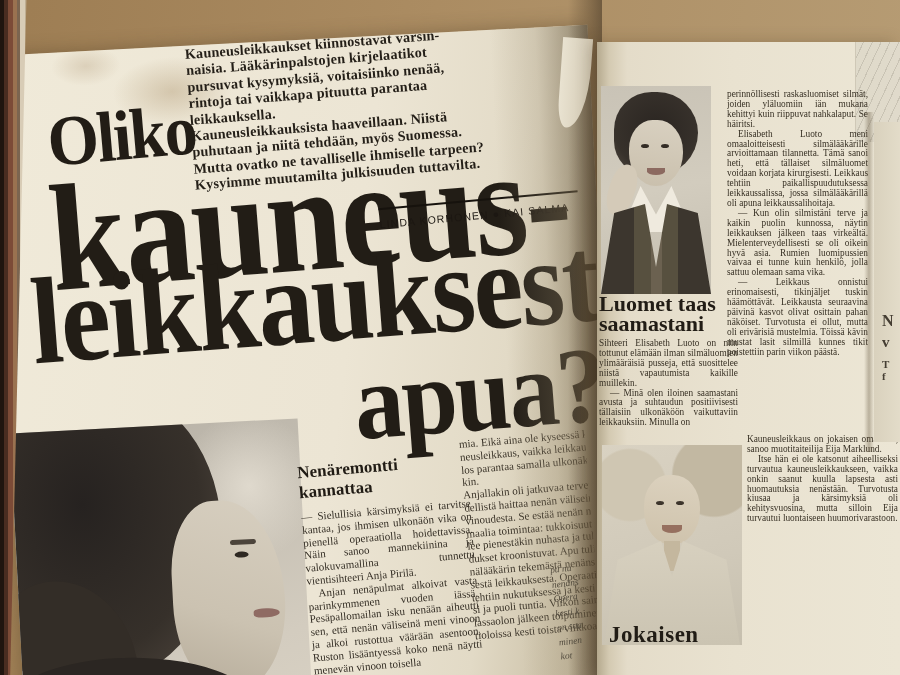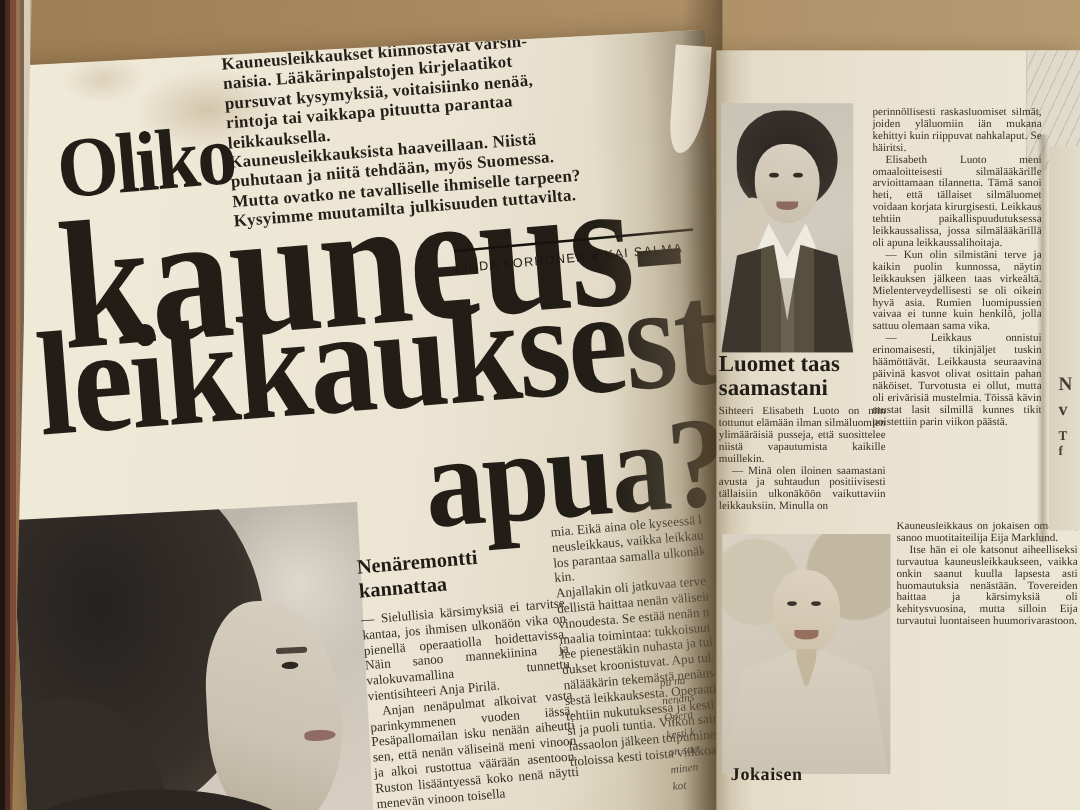--- a/index.html
+++ b/index.html
@@ -77,24 +77,24 @@
   .right-page{left:597px;top:42px;width:303px;height:633px;z-index:4;overflow:hidden;
               background:linear-gradient(90deg,#b5a98e 0%,#d4cab2 4%,#e4dcc9 10%,#e9e2d0 45%,#ece6d5 100%);
               box-shadow:-6px 0 14px rgba(60,45,25,.25);}
   .corner-art{left:258px;top:-4px;width:46px;height:104px;opacity:.55;
               background:#d7d2c3;border-left:1px solid #b9b2a0;
               background-image:repeating-linear-gradient(115deg,rgba(110,104,92,.4) 0 1px,rgba(0,0,0,0) 1px 8px);}
   .rp-small{font-size:9.3px;line-height:9.9px;text-align:justify;color:#37301f;color:#37302 4;color:#373024;}
   .rp-small p{margin:0;}
   .rp-col1{left:130px;top:48px;width:141px;height:386px;overflow:hidden;}
   .cap{font-weight:bold;color:#211c15;}
-  .cap1{left:2px;top:252px;font-size:19px;line-height:20px;}
+  .cap1{left:2px;top:252px;font-size:22px;line-height:20px;}
   .midcol{left:2px;top:297px;width:139px;height:138px;overflow:hidden;}
   .eija{left:150px;top:393px;width:151px;height:240px;overflow:hidden;}
-  .cap2{left:12px;top:596px;font-size:15px;letter-spacing:.5px;}
+  .cap2{left:12px;top:580px;font-size:23px;letter-spacing:.5px;}
 
   
   .photo-top{left:4px;top:44px;width:110px;height:208px;overflow:hidden;
              background:linear-gradient(170deg,#c9c3b6 0%,#d2ccbe 50%,#c4beb0 100%);}
   .pt-hair{left:13px;top:6px;width:84px;height:84px;border-radius:48% 52% 55% 45%;
            background:radial-gradient(circle at 50% 45%,#2a2521 0%,#37312b 65%,#4d453c 88%,rgba(77,69,60,0) 100%);}
   .pt-face{left:28px;top:34px;width:54px;height:66px;border-radius:48% 52% 55% 55%;
            background:linear-gradient(190deg,#d9d1c1,#c9bfac);}
   .pt-eyeL{left:40px;top:58px;width:8px;height:4px;border-radius:50%;background:#332c25;}
   .pt-eyeR{left:60px;top:58px;width:8px;height:4px;border-radius:50%;background:#332c25;}
@@ -266,21 +266,21 @@
       <div class="abs pb-face"></div>
       <div class="abs pb-eyeL"></div>
       <div class="abs pb-eyeR"></div>
       <div class="abs pb-smile"></div>
       <div class="abs pb-neck"></div>
       <div class="abs pb-shirt"></div>
     </div>
 
     <div class="abs eija rp-small">
       <p>Kauneusleikkaus on jokaisen oma asia, sanoo muotitaiteilija Eija Marklund.</p>
-      <p class="ind">Itse hän ei ole katsonut aiheelliseksi turvautua kauneusleikkaukseen, vaikka onkin saanut kuulla lapsesta asti huomautuksia nenästään. Tovereiden haittaa ja kärsimyksiä oli kehitysvuosina, mutta silloin Eija turvautui luontaiseen huumorivarastoon.</p>
+      <p class="ind">Itse hän ei ole katsonut aiheelliseksi turvautua kauneusleikkaukseen, vaikka onkin saanut kuulla lapsesta asti huomautuksia nenästään. Turvotusta kiusaa ja kärsimyksiä oli kehitysvuosina, mutta silloin Eija turvautui luontaiseen huumorivarastoon.</p>
     </div>
 
     <div class="abs cap cap2">Jokaisen</div>
 
     <div class="abs crease"></div>
     <div class="abs edge-strip">
       <div class="eln e0">N</div>
       <div class="eln e1">v</div>
       <div class="eln e2">T</div>
       <div class="eln e3">f</div>

